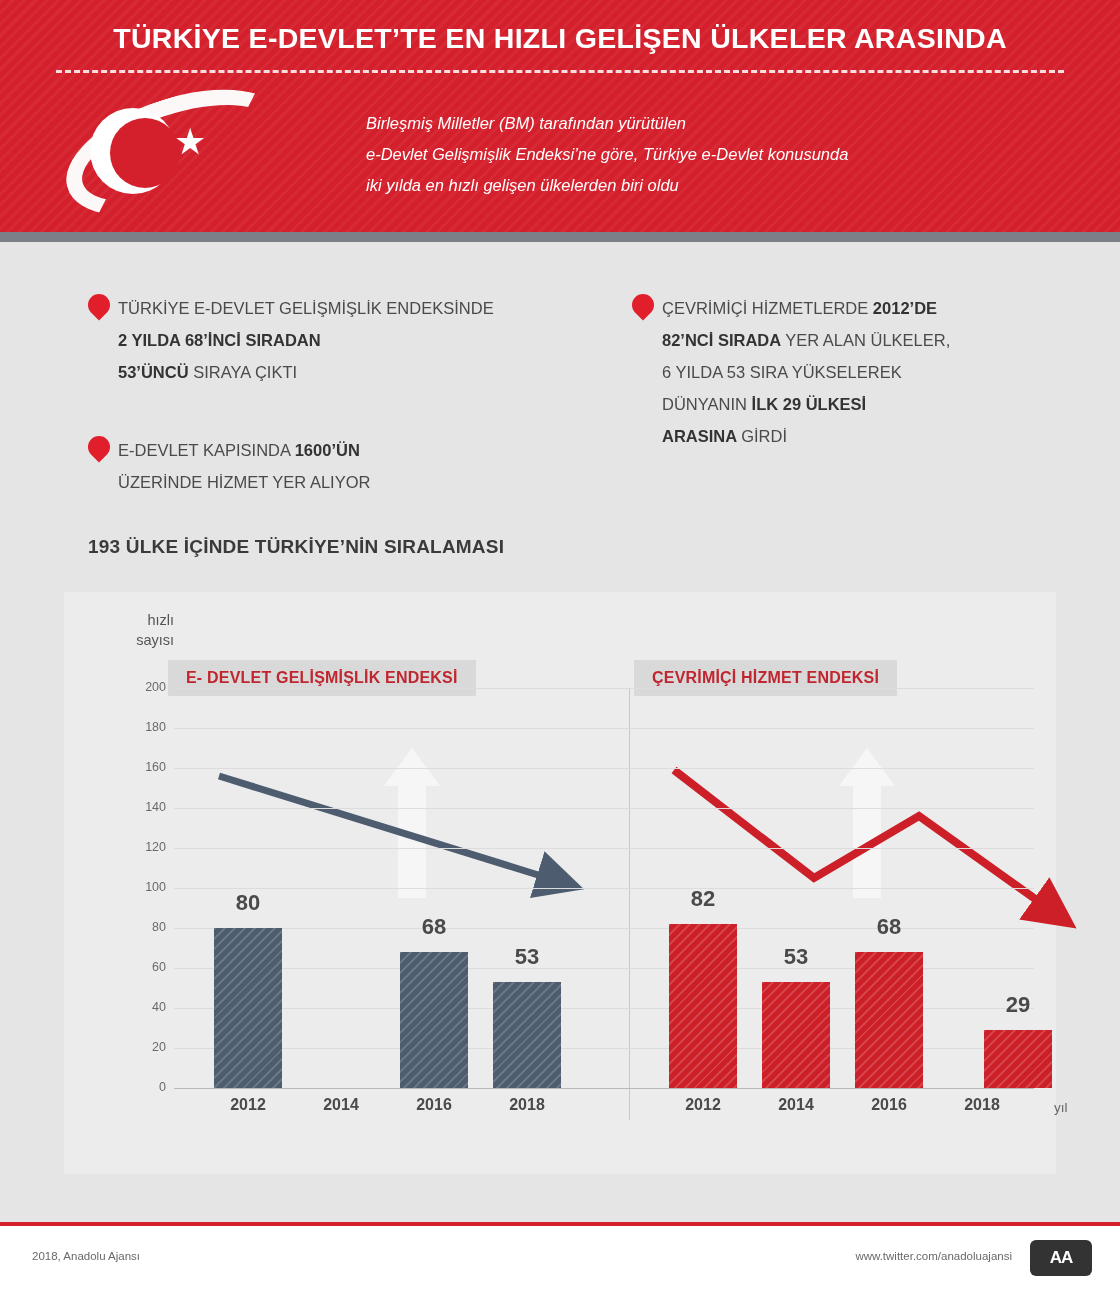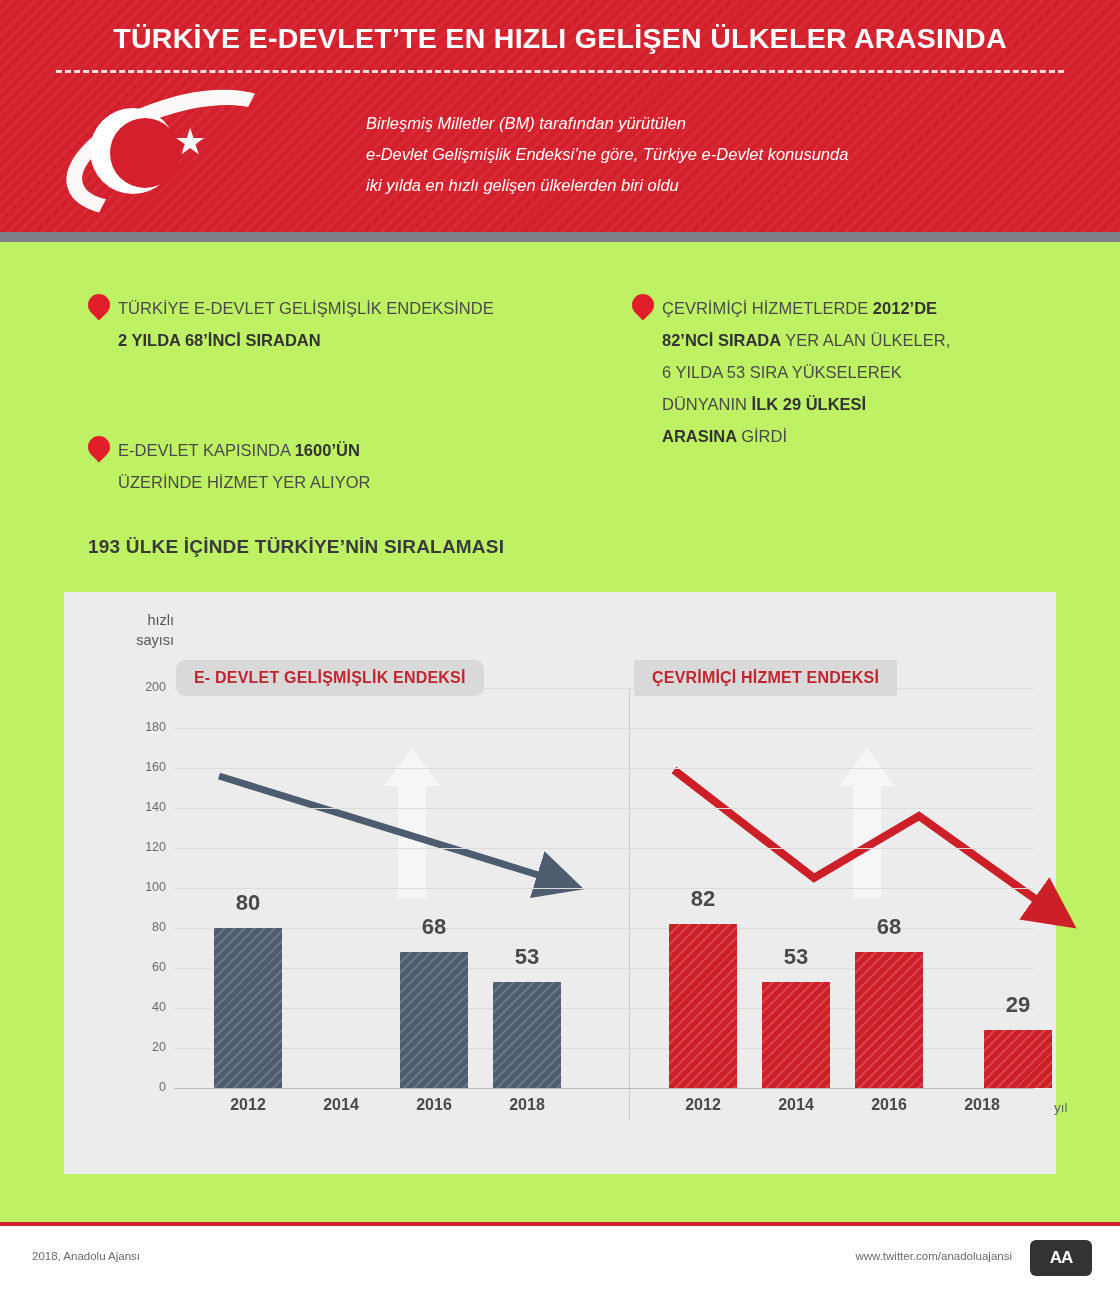--- a/index.html
+++ b/index.html
@@ -3,21 +3,21 @@
 <meta charset="utf-8">
 <style>
   * { box-sizing: border-box; }
   html, body { margin:0; padding:0; }
   body {
     width:1120px; height:1296px;
     background:#ffffff;
     font-family:"Liberation Sans", sans-serif;
     overflow:hidden;
   }
-  .page { position:relative; width:1120px; height:1255px; background:#bef264; }
+  .page { position:relative; width:1120px; height:1255px; background:#e5e5e5; }
 
   
   .header {
     position:absolute; left:0; top:0; width:1120px; height:232px;
     background:#d4202c;
     background-image:repeating-linear-gradient(135deg, rgba(255,255,255,0.045) 0px, rgba(255,255,255,0.045) 3px, rgba(0,0,0,0) 3px, rgba(0,0,0,0) 8px);
     overflow:hidden;
   }
   .header-title {
     position:absolute; left:0; top:22px; width:1120px;
@@ -99,21 +99,21 @@
   .axis-caption {
     position:absolute; left:30px; top:18px; width:80px;
     font-size:14.5px; color:#555; line-height:20px; text-align:right;
   }
   .chart-label {
     position:absolute; top:68px;
     background:#d9d9d9; color:#c0262f; font-weight:bold;
     font-size:16px; letter-spacing:0.2px;
     padding:9px 18px; white-space:nowrap;
   }
-  #label-left { left:112px;border-radius:9px; }
+  #label-left { left:104px; }
   #label-right { left:570px; }
 
   .plot { position:absolute; left:110px; top:96px; width:860px; height:400px; }
   .gridline { position:absolute; left:0; width:860px; height:1px; background:#dcdcdc; }
   .gridline.base { background:#b9b9b9; }
   .ytick {
     position:absolute; left:-44px; width:36px; text-align:right;
     font-size:12.5px; color:#6b6b6b; transform:translateY(-8px);
   }
   .divider { position:absolute; left:455px; top:0; width:1px; height:432px; background:#c8c8c8; }
@@ -188,20 +188,21 @@
   <div class="header-bottom-bar"></div>
 
   <div class="bullets">
     <div class="bullet" id="bullet-1">
       <div class="pin">
           <div class="head"></div>
         </div>
       <div class="b-text">
           <div><span>TÜRKİYE E-DEVLET GELİŞMİŞLİK ENDEKSİNDE</span></div>
           <div><span class="b">2 YILDA 68’İNCİ SIRADAN</span></div>
+          <div><span class="b">53’ÜNCÜ </span><span>SIRAYA ÇIKTI</span></div>
         </div>
     </div>
     <div class="bullet" id="bullet-2">
       <div class="pin">
           <div class="head"></div>
         </div>
       <div class="b-text">
           <div><span>E-DEVLET KAPISINDA </span><span class="b">1600’ÜN</span></div>
           <div><span>ÜZERİNDE HİZMET YER ALIYOR</span></div>
         </div>

